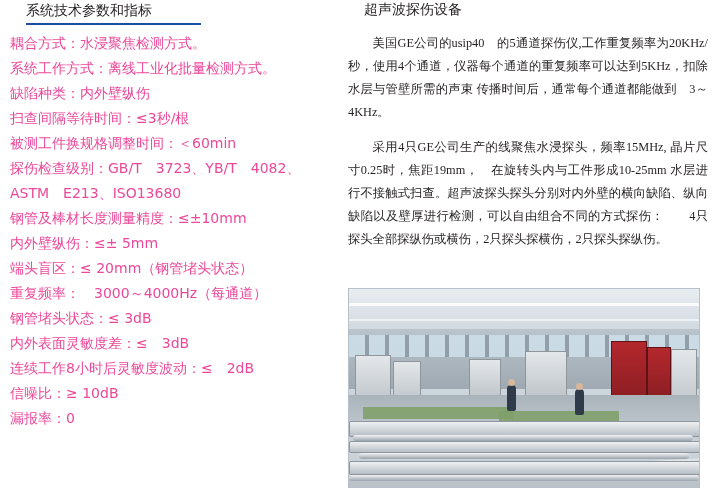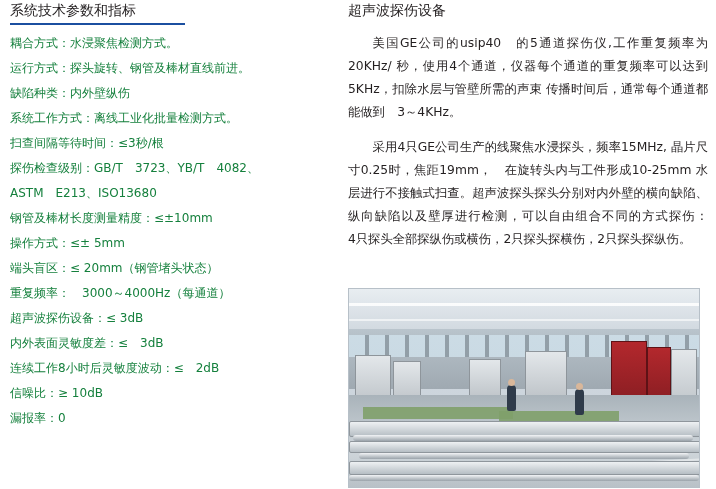--- a/index.html
+++ b/index.html
@@ -23,45 +23,46 @@
     position: absolute;
     left: 10px;
     top: 0px;
     width: 330px;
   }
   .col-right {
     position: absolute;
     left: 348px;
     top: 0px;
     width: 360px;
+    font-family: Liberation Serif, serif;
   }
   h2.section-title {
     font-size: 14px;
     font-weight: normal;
-    margin: 0 0 6px 0;
+    margin: 0 0 6px 16px;
     padding: 0;
     line-height: 20px;
     color: #231f20;
   }
   .left-title {
     border-bottom: 2px solid #1b4fa0;
     display: block;
     padding-bottom: 3px;
     width: 175px;
   }
   .spec-list {
     margin: 0;
     padding: 0;
     list-style: none;
   }
   .spec-list li {
-    font-size: 12px;
+    font-size: 14px;
     line-height: 25px;
     white-space: nowrap;
-    color: #15803d;
+    color: #ec4899;
   }
   .para {
     font-size: 12.3px;
     line-height: 23px;
     margin: 12px 0 3px 0;
     text-indent: 2em;
     text-align: justify;
     color: #231f20;
   }
   .photo-wrap {
@@ -151,31 +152,31 @@
 <body>
 
 <div class="page">
 
   <div class="col-left">
     <h2 class="section-title">
       <span class="left-title">系统技术参数和指标</span>
     </h2>
     <ul class="spec-list">
       <li>耦合方式：水浸聚焦检测方式。</li>
-      <li>运行方式：探头旋转、钢管及棒材直线前进。</li>
+      <li>系统工作方式：离线工业化批量检测方式。</li>
       <li>缺陷种类：内外壁纵伤</li>
-      <li>系统工作方式：离线工业化批量检测方式。</li>
       <li>扫查间隔等待时间：≤3秒/根</li>
+      <li>被测工件换规格调整时间：＜60min</li>
       <li>探伤检查级别：GB/T　3723、YB/T　4082、</li>
       <li>ASTM　E213、ISO13680</li>
       <li>钢管及棒材长度测量精度：≤±10mm</li>
-      <li>操作方式：≤± 5mm</li>
+      <li>内外壁纵伤：≤± 5mm</li>
       <li>端头盲区：≤ 20mm（钢管堵头状态）</li>
       <li>重复频率：　3000～4000Hz（每通道）</li>
-      <li>超声波探伤设备：≤ 3dB</li>
+      <li>钢管堵头状态：≤ 3dB</li>
       <li>内外表面灵敏度差：≤　3dB</li>
       <li>连续工作8小时后灵敏度波动：≤　2dB</li>
       <li>信噪比：≥ 10dB</li>
       <li>漏报率：0</li>
     </ul>
   </div>
 
   <div class="col-right">
     <h2 class="section-title">超声波探伤设备</h2>
     <p class="para">美国GE公司的usip40　的5通道探伤仪,工作重复频率为20KHz/ 秒，使用4个通道，仪器每个通道的重复频率可以达到5KHz，扣除水层与管壁所需的声束 传播时间后，通常每个通道都能做到　3～4KHz。</p>

